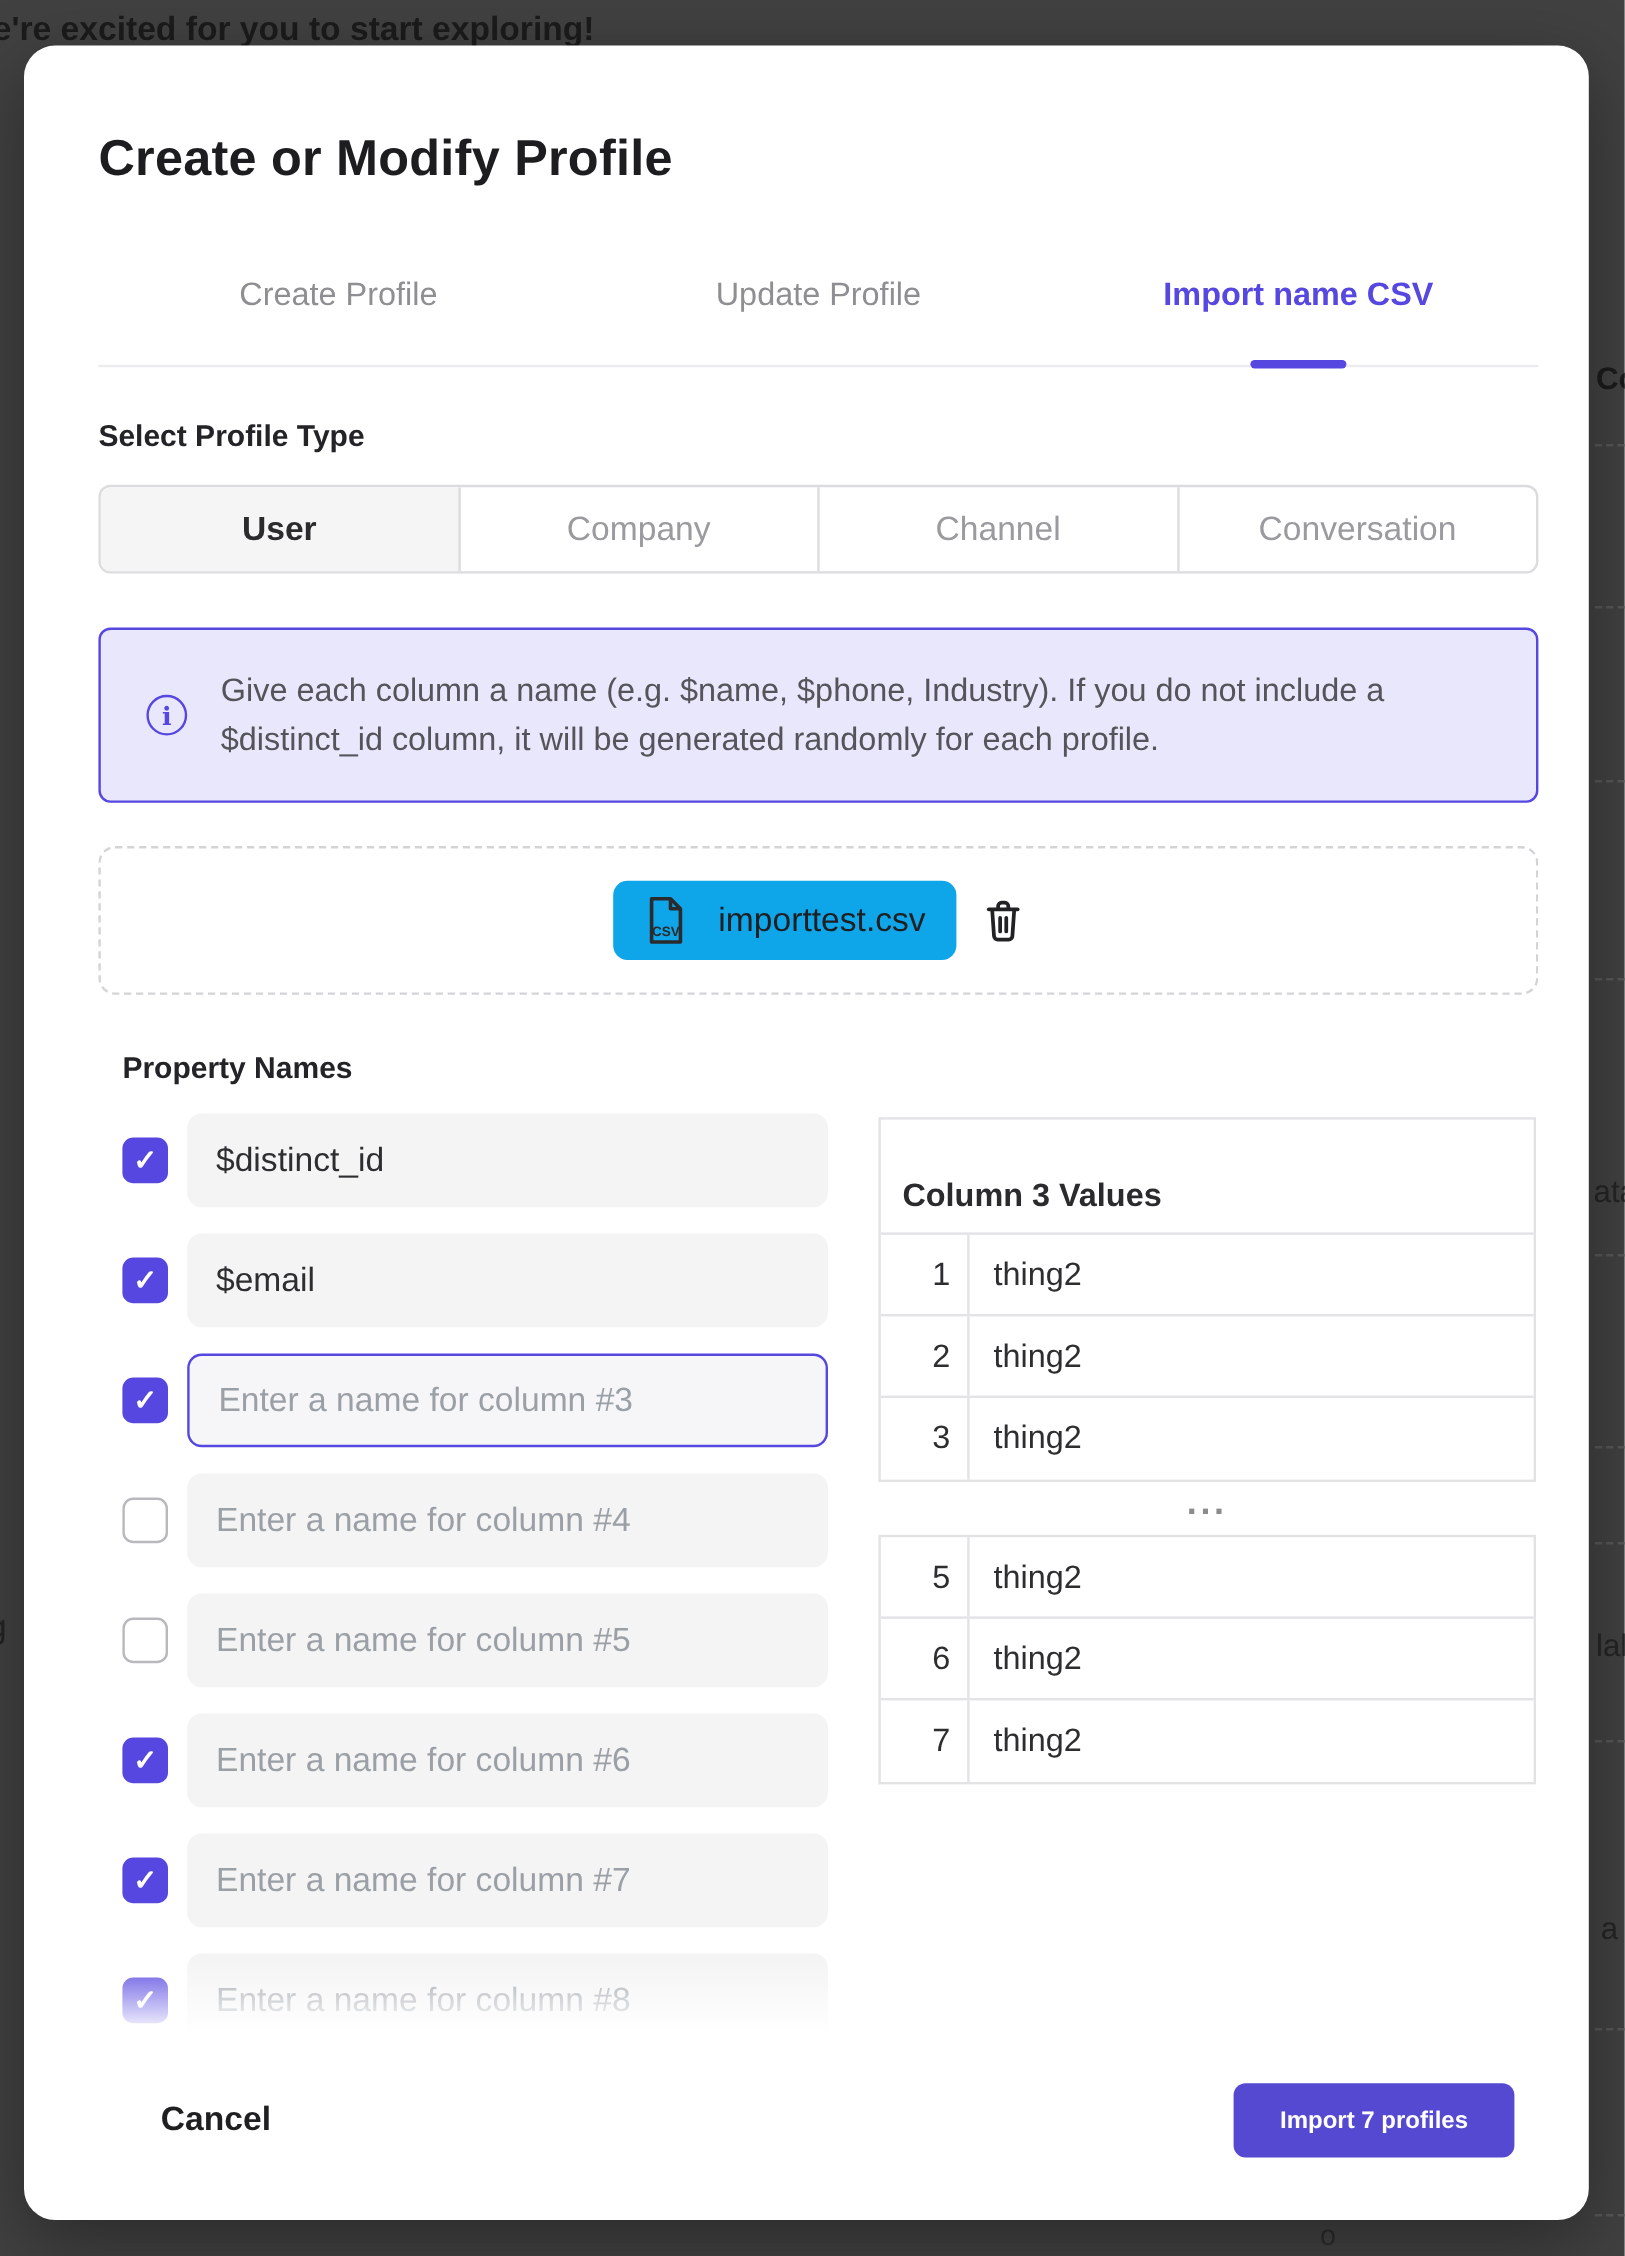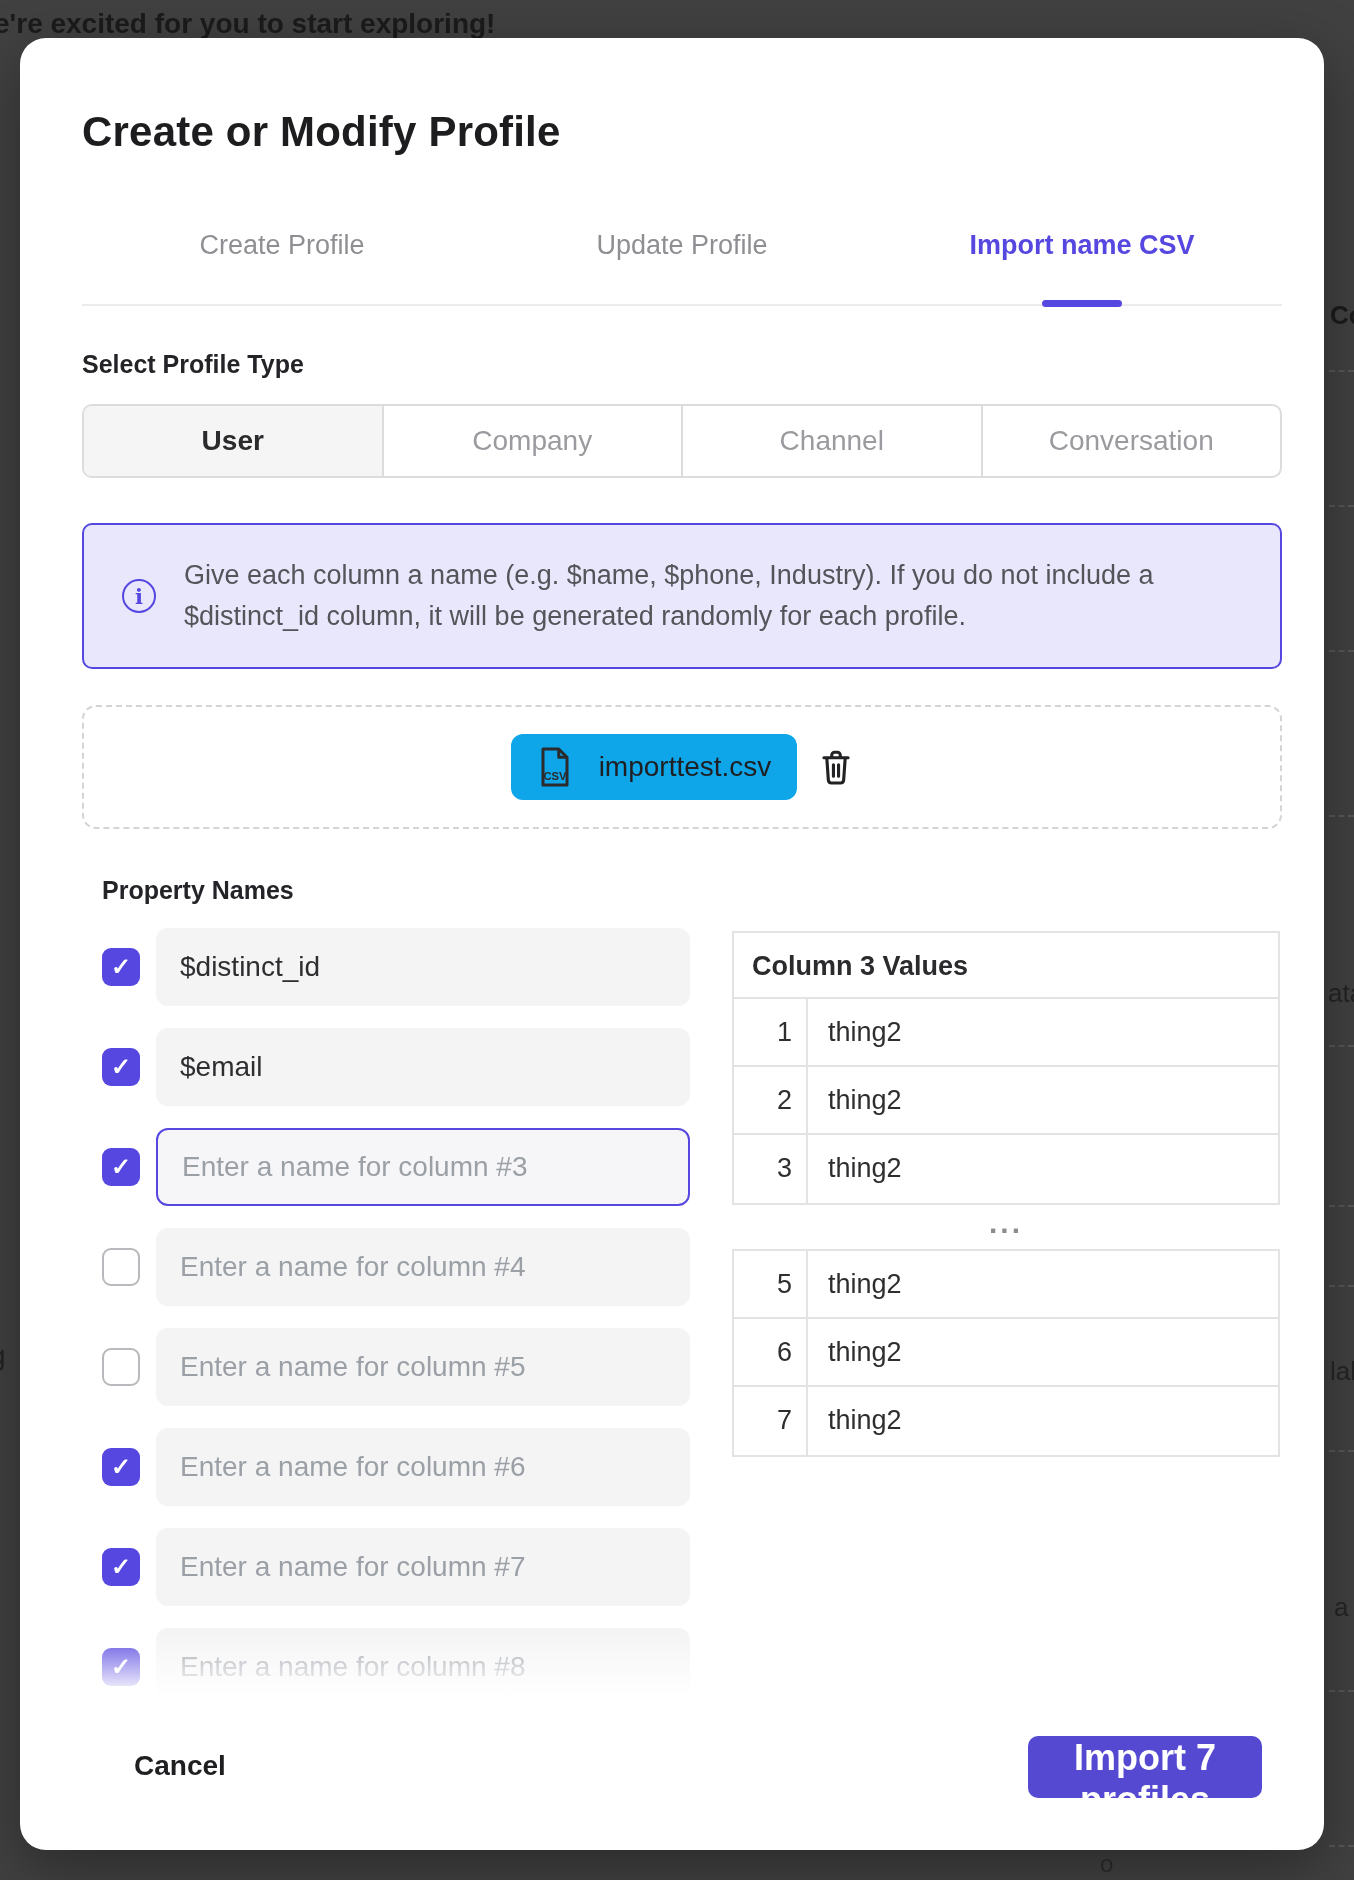--- a/index.html
+++ b/index.html
@@ -68,33 +68,33 @@
   .pinput{flex:1;height:78px;border:none;background:#f4f4f5;border-radius:12px;padding:0 24px;
           font-size:28px;color:#2e2e31;font-family:Liberation Sans, sans-serif;outline:none;min-width:0;}
   .pinput::placeholder{color:#9ba0a6;opacity:1;}
   .pinput.focused{border:2.5px solid var(--accent);background:#f6f6f8;}
   .props-fade{position:absolute;left:60px;top:1592px;width:640px;height:84px;z-index:2;pointer-events:none;
               background:linear-gradient(to bottom,rgba(255,255,255,0) 0%,#ffffff 78%,#ffffff 100%);}
 
   .tablewrap{position:absolute;left:712px;top:893px;width:548px;}
   .vtable{border:2px solid #e3e3e6;background:#fff;}
   .vt-header{height:66px;line-height:66px;padding-left:18px;font-size:27px;font-weight:bold;color:#2b2b2e;
-             border-bottom:2px solid #e3e3e6;}
+             border-bottom:2px solid #e3e3e6;margin-top:30px;}
   .vt-row{display:flex;height:68px;border-bottom:2px solid #e3e3e6;}
   .vt-row:last-child{border-bottom:none;}
   .vt-num{width:74px;flex:none;border-right:2px solid #e3e3e6;text-align:right;padding-right:14px;
           line-height:66px;font-size:27px;color:#2e2e31;}
   .vt-val{padding-left:20px;line-height:66px;font-size:27px;color:#2e2e31;}
   .vt-ellipsis{height:44px;line-height:36px;text-align:center;color:#8c8c90;font-size:30px;
                font-weight:bold;letter-spacing:3px;}
 
   .m-cancel{position:absolute;left:82px;top:1712px;font-size:28px;font-weight:bold;color:#1f1f22;
             background:none;border:none;padding:0;cursor:pointer;font-family:"Liberation Sans",sans-serif;margin-left:32px;}
   .m-import{position:absolute;left:1008px;top:1698px;width:234px;height:62px;background:var(--button);
-            border:none;border-radius:10px;color:#ffffff;font-size:36px;font-weight:bold;cursor:pointer;
+            border:none;border-radius:10px;color:#ffffff;font-size:20px;font-weight:bold;cursor:pointer;
             font-family:"Liberation Sans",sans-serif;}
 
   .icon-svg{display:block;}
 </style>
 </head>
 <body>
 
 <div class="page">
 
   <div class="bg-frag bg-top-text">e're excited for you to start exploring!</div>

